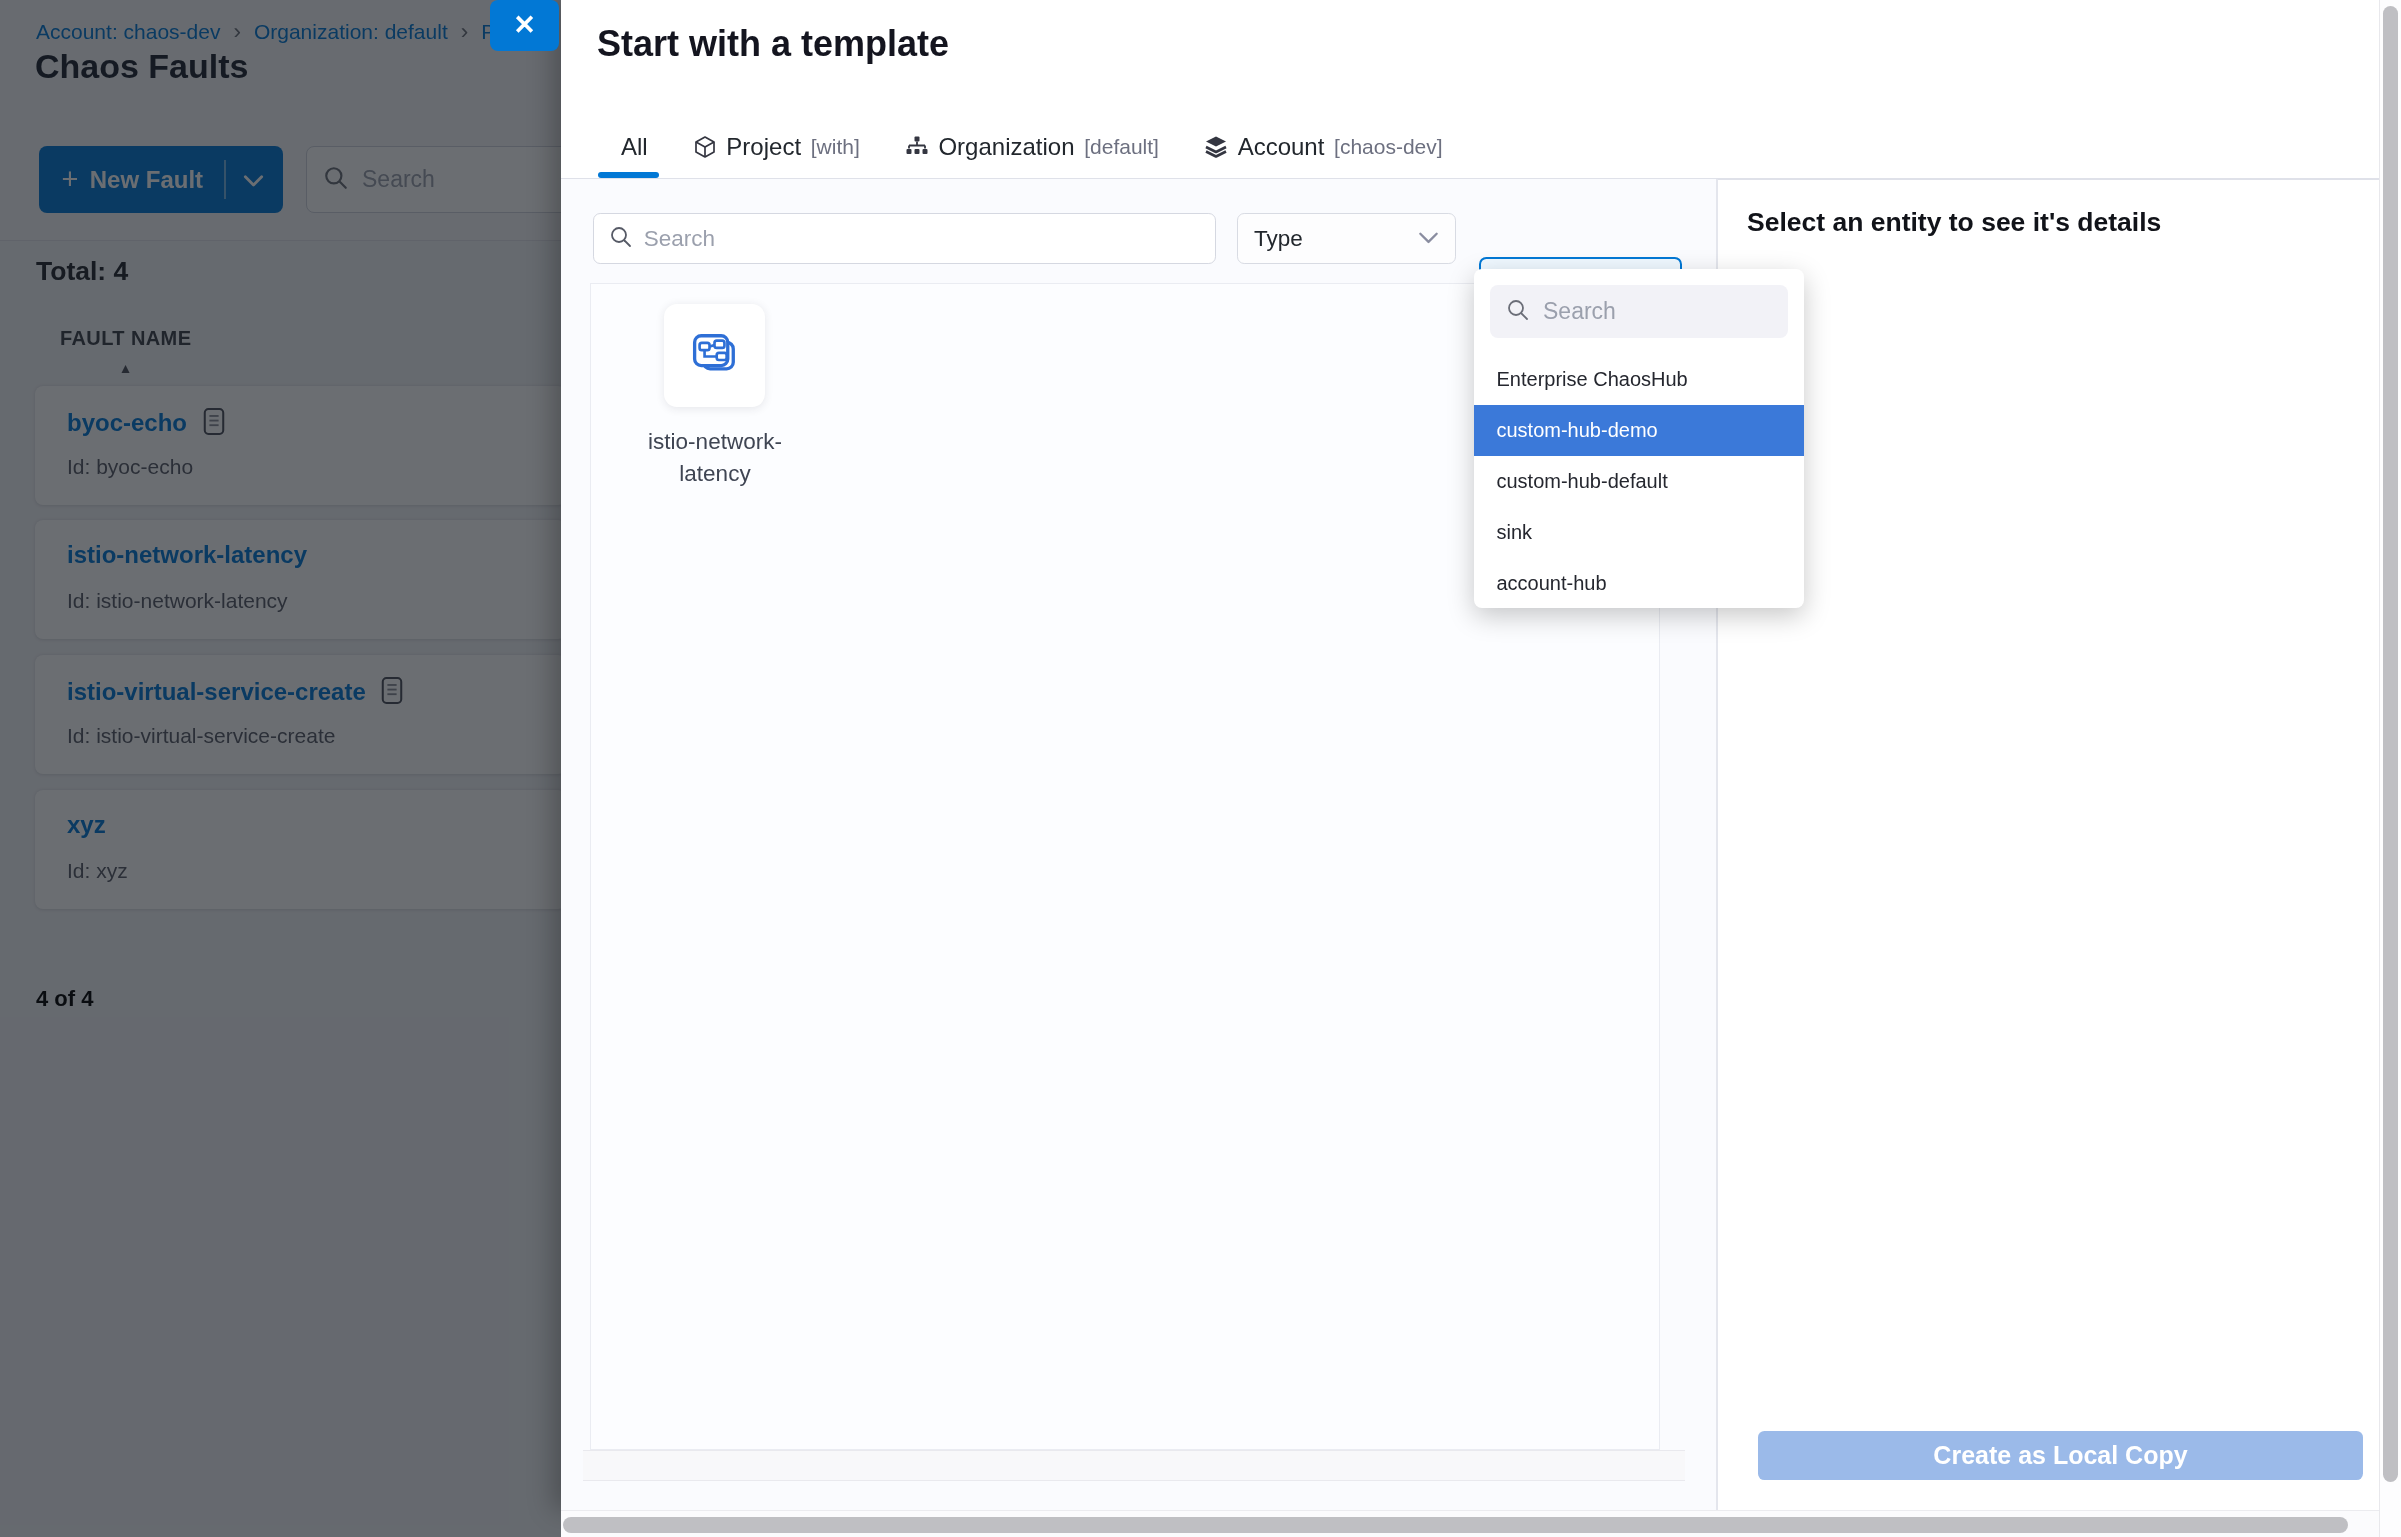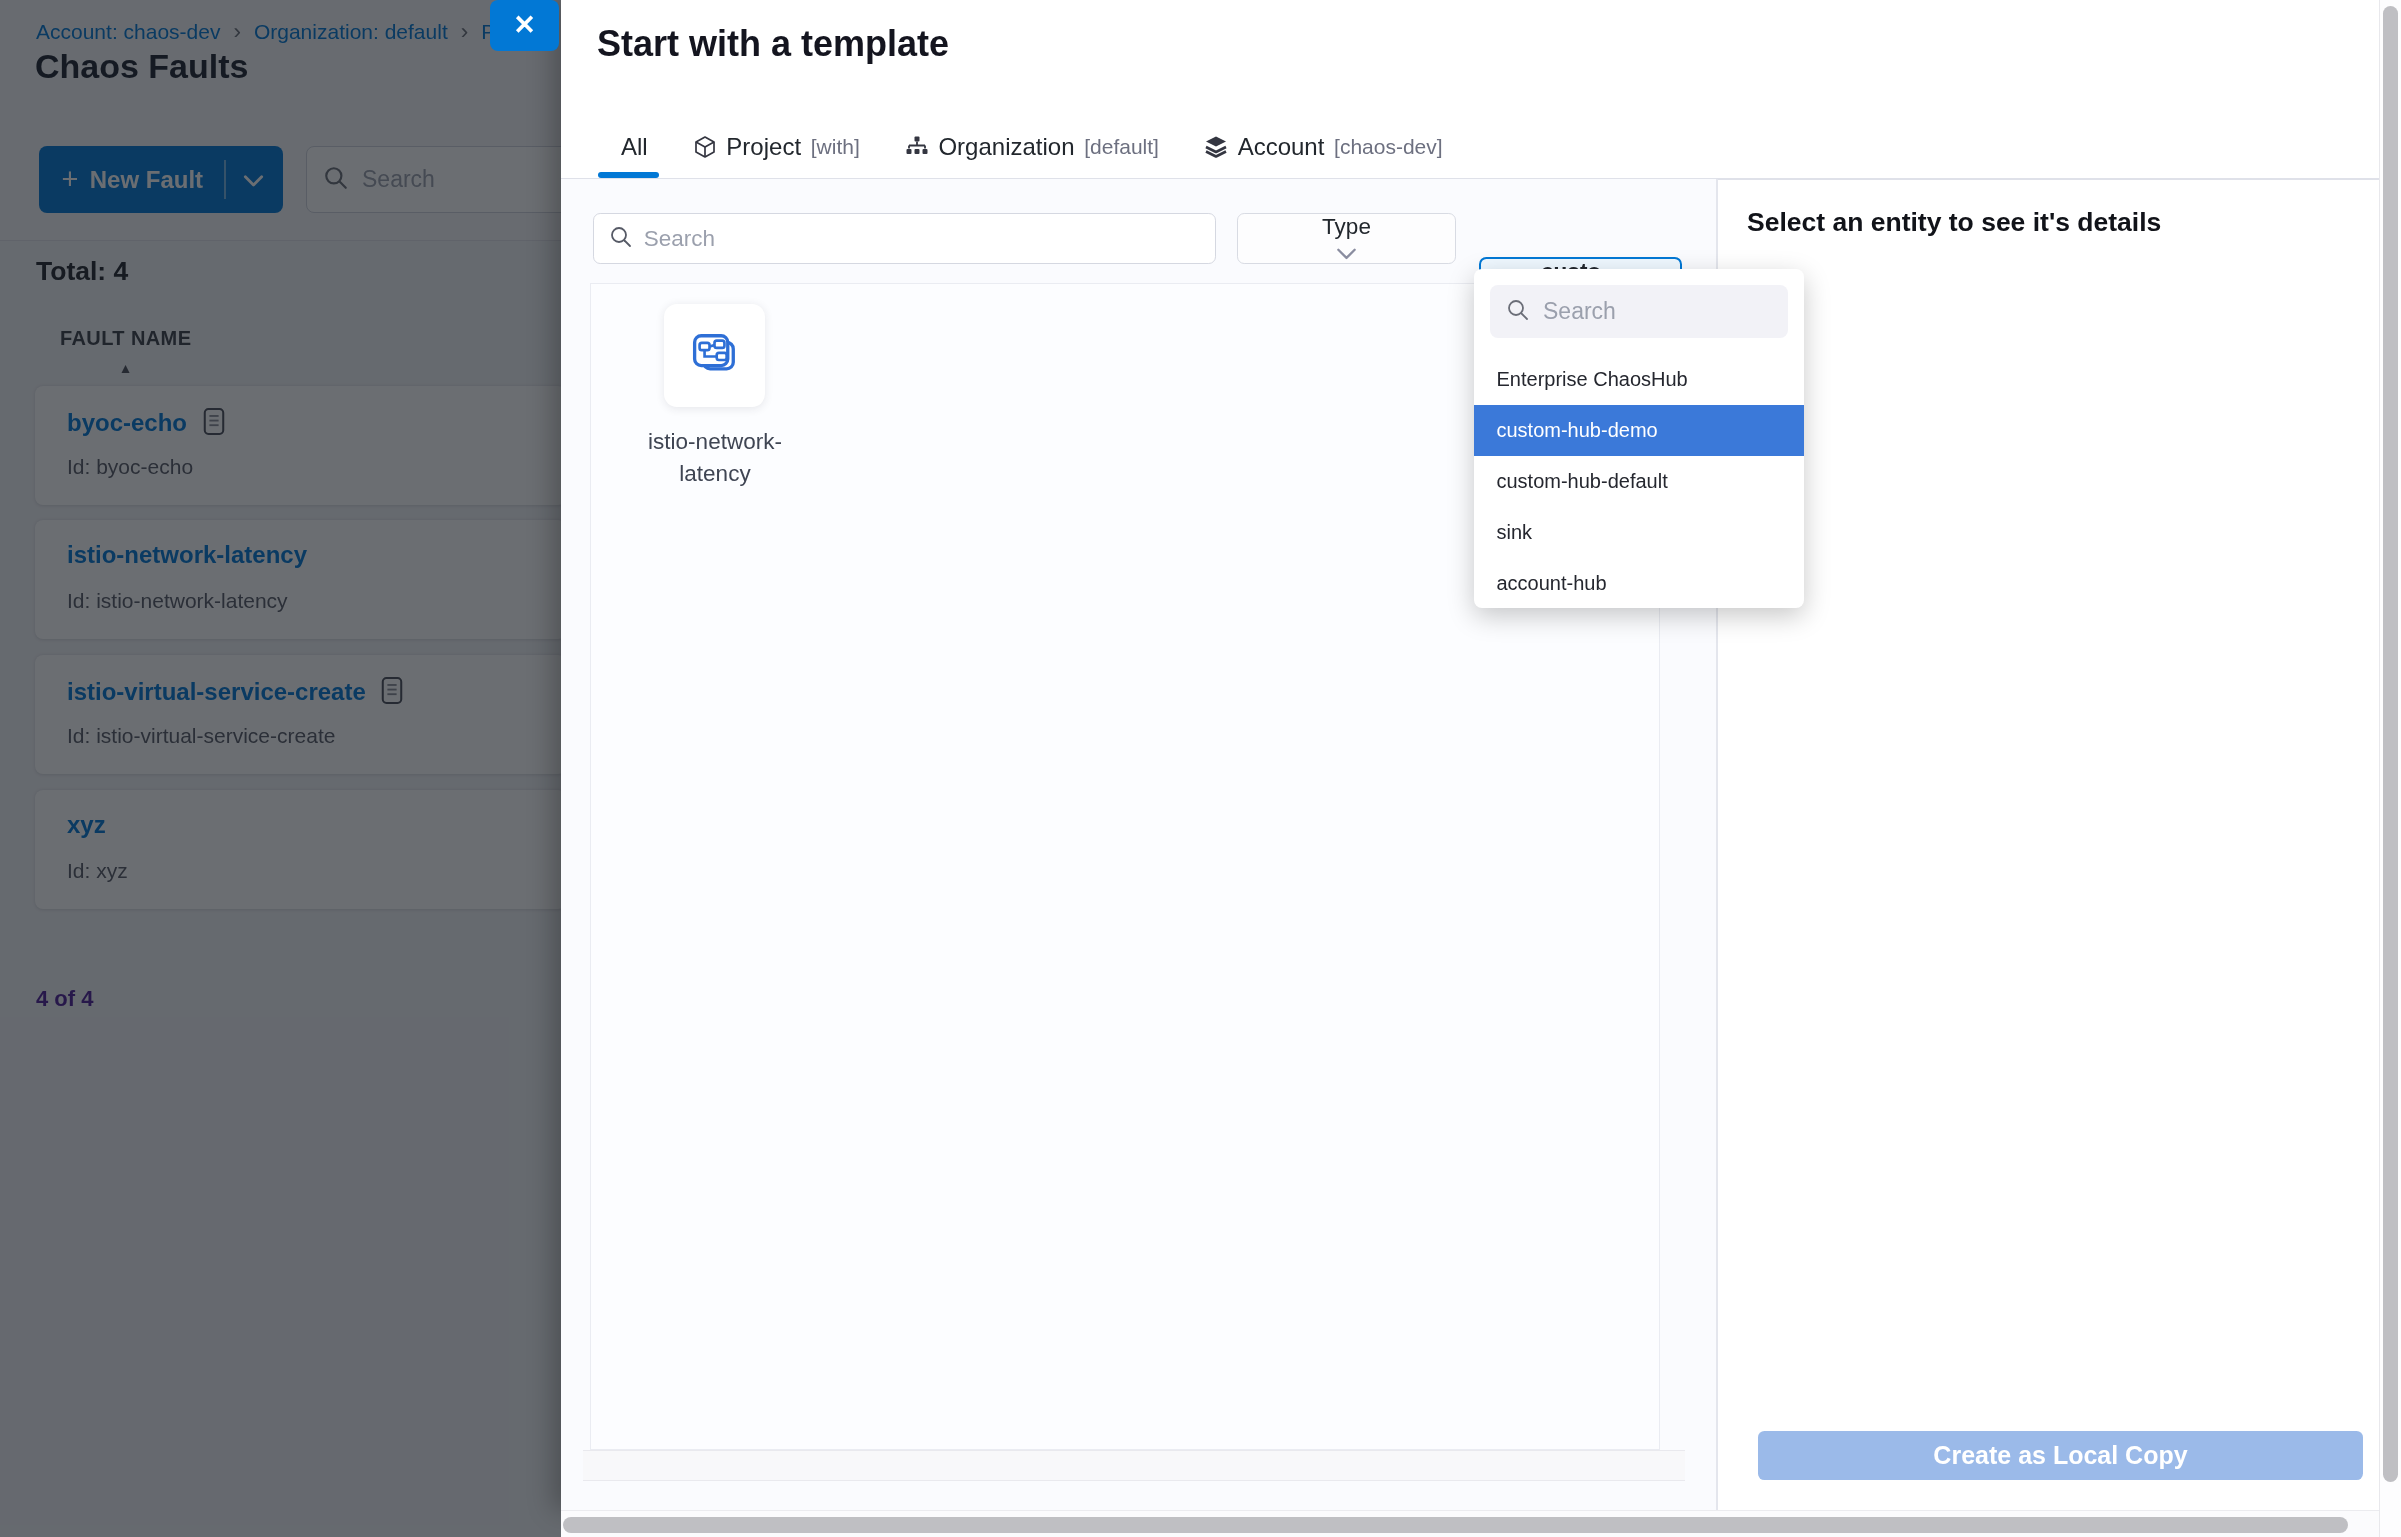--- a/index.html
+++ b/index.html
@@ -26,21 +26,21 @@
   .toolbar-search input::placeholder, .modal-search input::placeholder, .dd-search input::placeholder { color:#9ba0ad; }
   .total-label { position:absolute; left:36px; top:256px; font-size:26.5px; font-weight:700; color:#22272d; }
   .col-header { position:absolute; left:60px; top:327px; font-size:20px; font-weight:700;
     letter-spacing:0.4px; color:#3c3f49; display:flex; align-items:center; gap:11.3px;flex-direction:column; }
   .col-header .sort { font-size:13.7px; color:#4b4e57; }
   .fault-card { position:absolute; left:35px; width:531px; height:119px; background:#fff;
     border-radius:8px; box-shadow:0 0.8px 3.2px rgba(40,41,61,.14); }
   .fault-card .name-row { position:absolute; left:32px; top:21px; display:flex; align-items:center; gap:14.5px; }
   .fault-card .name { font-size:24px; font-weight:700; color:var(--fault-link,#0278d5); cursor:pointer; }
   .fault-card .fid { position:absolute; left:32px; top:69px; font-size:21px; color:#585b66; }
-  .pagination { position:absolute; left:36px; top:986px; font-size:22px; font-weight:600; color:#4c1d95; }
+  .pagination { position:absolute; left:36px; top:986px; font-size:22px; font-weight:600; color:#000000; }
 
   
   .overlay { position:absolute; inset:0; background:var(--overlay,rgba(16,21,28,.62)); z-index:10; }
 
   
   .drawer { position:absolute; left:561px; top:0; width:1818px; height:1510px; background:#fff;
     z-index:20; box-shadow:-8px 0 24px rgba(0,0,0,.25); }
   .btn-close { position:absolute; left:-71px; top:0; width:69px; height:51px;
     background:var(--primary-blue,#0278d5); border:none; border-radius:8px;
     color:#fff; font-size:27px; font-weight:700; cursor:pointer; line-height:51px; text-align:center; }
@@ -52,21 +52,21 @@
   .tab-underline { position:absolute; left:37px; top:172px; width:61px; height:5.6px;
     border-radius:3.2px; background:var(--primary-blue,#0278d5); }
   .tabbar-border { position:absolute; left:0; top:178px; width:100%; height:1.6px; background:#dfe1e9; }
   .left-pane { position:absolute; left:0; top:179px; width:1155px; height:1331px; background:#fafbfe; }
   .v-divider { position:absolute; left:1155px; top:179px; width:1.6px; height:1331px; background:#e4e6ed; }
 
   .modal-search { position:absolute; left:32px; top:213px; width:623px; height:51px; background:#fff;
     border:1.6px solid #d5d8e1; border-radius:7.2px; display:flex; align-items:center; padding:0 14.5px; gap:11.3px; }
   .modal-search input { border:none; outline:none; font-size:22.5px; color:#22272d; width:499px; background:transparent; }
   .select-box { position:absolute; top:213px; height:51px; border-radius:7.2px; background:#fdfdfe;
-    border:1.6px solid #d8dbe3; display:flex; align-items:center; padding:0 16px; cursor:pointer;flex-direction:column; }
+    border:1.6px solid #d8dbe3; display:flex; align-items:center; padding:0 16px; cursor:pointer; }
   .select-type { left:676px; width:219px; }
   .select-type .lbl { font-size:22.5px; color:#22272d; flex:1; }
   .select-hub { left:918px; width:203px; background:var(--active-filter-bg,#eff8ff);
     border:2.4px solid var(--primary-blue,#0278d5);margin-top:44px; }
   .select-hub .lbl { font-size:22.5px; font-weight:600; color:#22272d; flex:1; }
   .select-hub .clear { margin-right:9.7px; display:flex; }
 
   .grid-container { position:absolute; left:29px; top:283px; width:1070px; height:1167px;
     background:#fcfdff; border:0.8px solid #eaecf2; }
   .tpl-tile { position:absolute; left:73px; top:20px; width:101px; height:103px; background:#fff;

